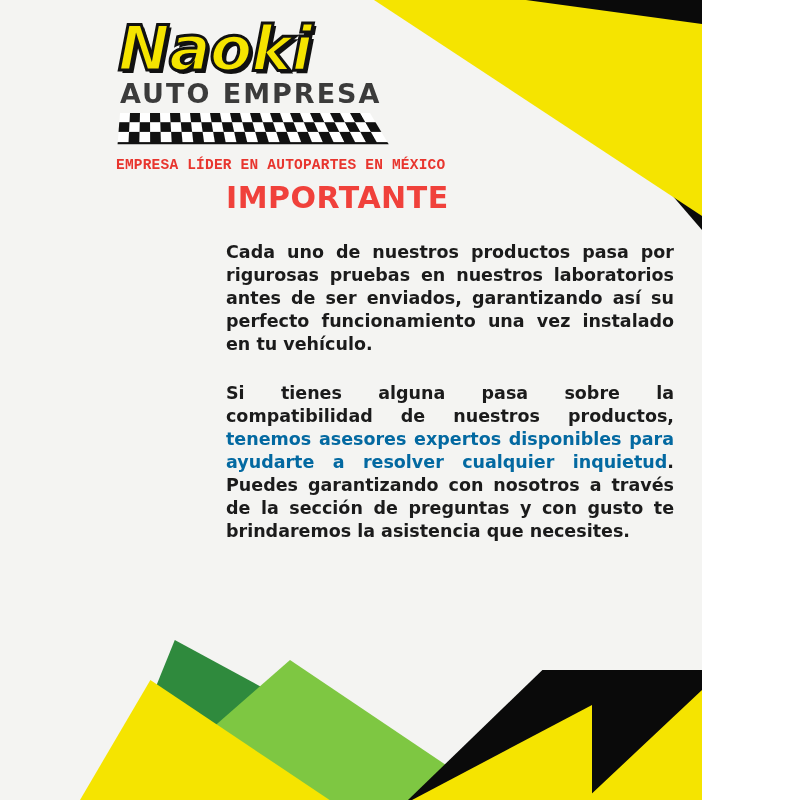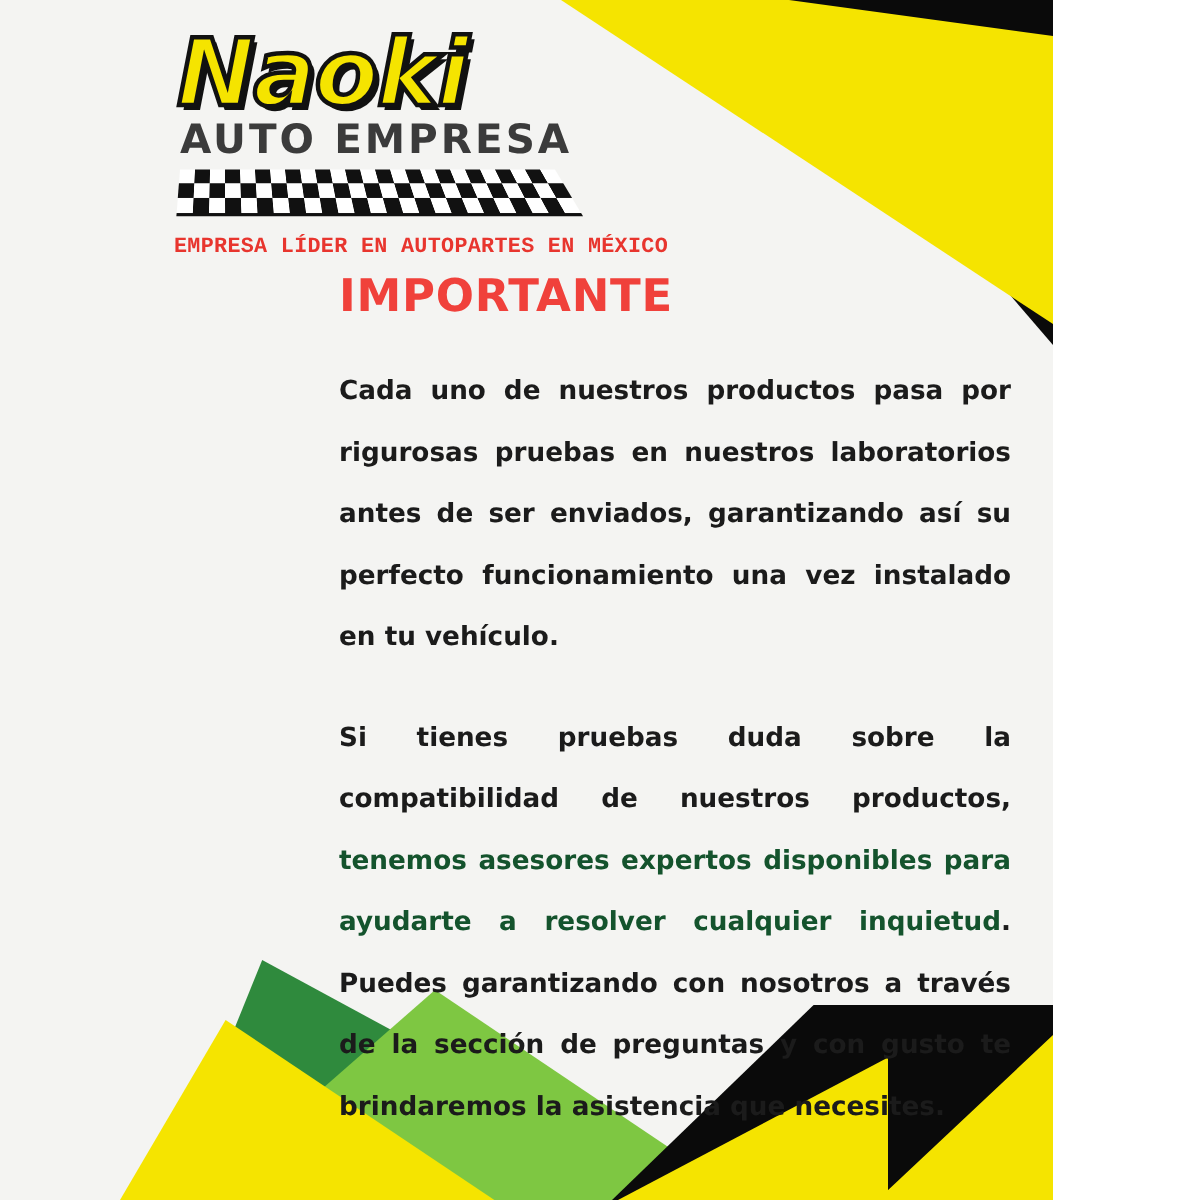--- a/index.html
+++ b/index.html
@@ -144,28 +144,28 @@
     font-weight: bold;
     font-size: 30px;
     color: #f0413b;
     letter-spacing: 0.5px;
     margin: 0 0 26px 0;
   }
   .para {
     font-family: "DejaVu Sans", sans-serif;
     font-weight: bold;
     font-size: 17.5px;
-    line-height: 41px;
+    line-height: 23px;
     color: #1b1b1b;
     text-align: justify;
     margin: 0 0 26px 0;
   }
   .para:last-child { margin-bottom: 0; }
   .hl {
-    color: #14532d;
+    color: #0369a1;
   }
 </style>
 </head>
 <body>
 
 <div class="page">
 
   <div class="deco deco-top-black"></div>
   <div class="deco deco-top-yellow"></div>
   <div class="deco deco-bottom-green-dark"></div>
@@ -182,18 +182,18 @@
     <div class="checker"></div>
     <div class="tagline">EMPRESA LÍDER  EN AUTOPARTES EN MÉXICO</div>
   </div>
 
   <div class="content">
     <div class="title">IMPORTANTE</div>
 
     <p class="para">Cada uno de nuestros productos pasa por rigurosas pruebas en nuestros laboratorios antes de ser enviados, garantizando así su perfecto funcionamiento una vez instalado en tu vehículo.</p>
 
     <p class="para">
-      <span>Si tienes pruebas duda sobre la compatibilidad de nuestros productos, </span><span class="hl">tenemos asesores expertos disponibles para ayudarte a resolver cualquier inquietud</span><span>. Puedes garantizando con nosotros a través de la sección de preguntas y con gusto te brindaremos la asistencia que necesites.</span>
+      <span>Si tienes alguna pasa sobre la compatibilidad de nuestros productos, </span><span class="hl">tenemos asesores expertos disponibles para ayudarte a resolver cualquier inquietud</span><span>. Puedes garantizando con nosotros a través de la sección de preguntas y con gusto te brindaremos la asistencia que necesites.</span>
     </p>
 
   </div>
 
 </div>
 
 </body></html>

